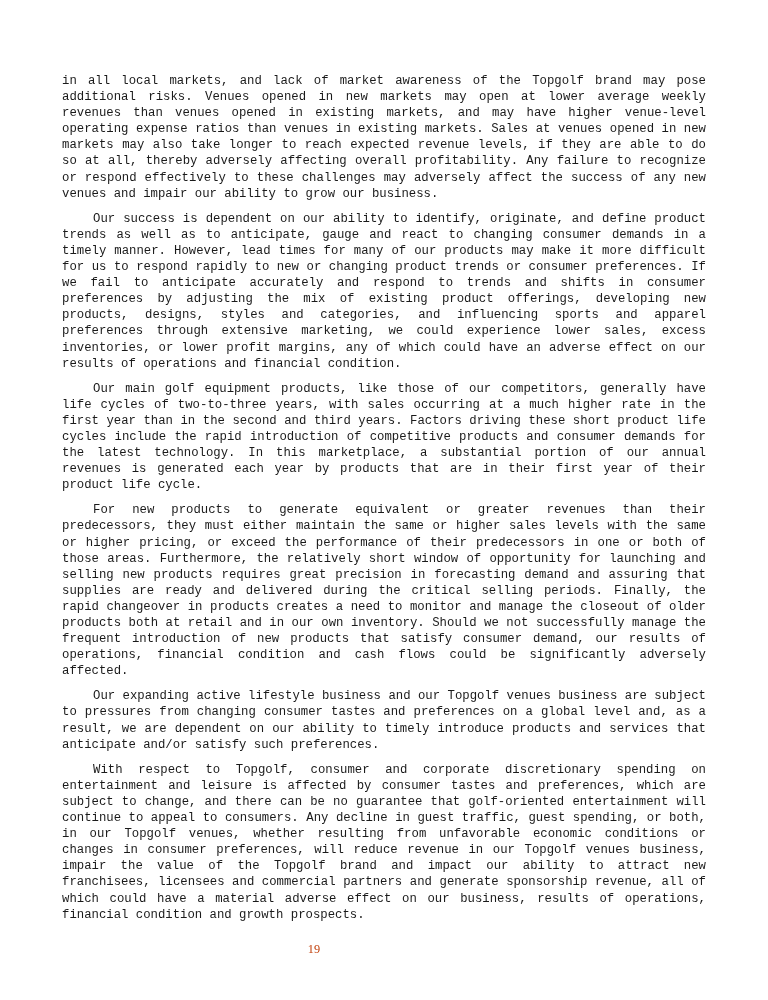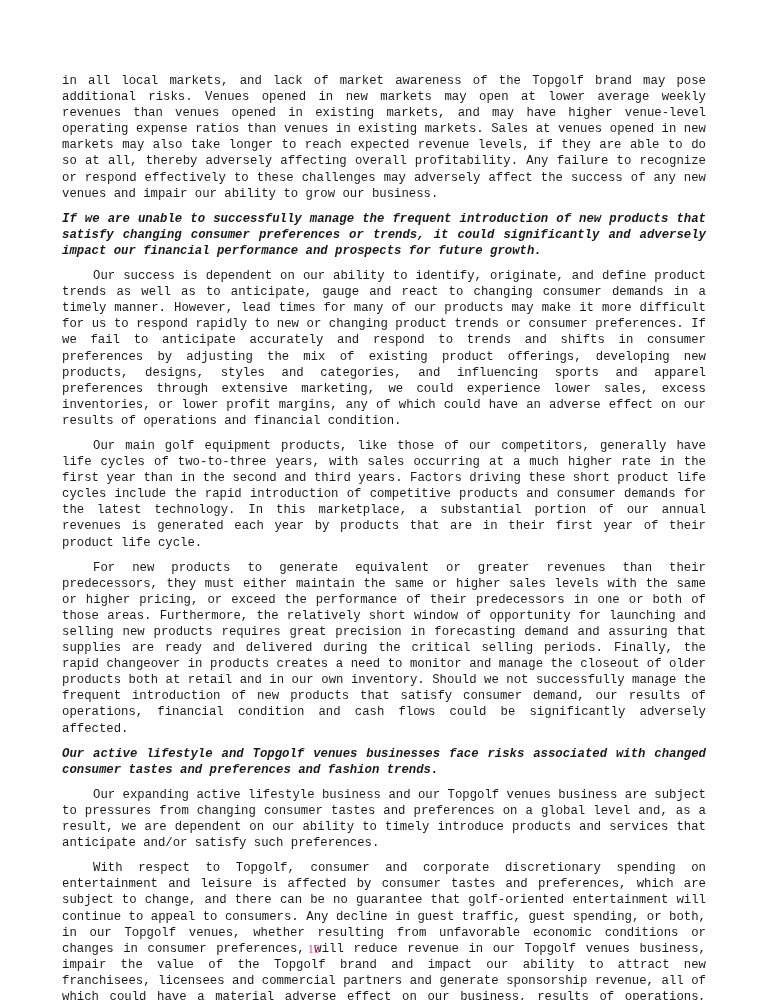--- a/index.html
+++ b/index.html
@@ -18,30 +18,28 @@
   p.body-indent { text-indent: 31px; }
   p.heading { font-weight: bold; font-style: italic; }
   .page-number {
     position: absolute;
     top: 942px;
     left: 0;
     width: 628px;
     text-align: center;
     font-family: "Liberation Serif", serif;
     font-size: 12.3px;
-    color: #ec4899;
+    color: #c2410c;
   }
 </style>
 </head>
 <body>
 
 <div class="page">
   <p class="body">in all local markets, and lack of market awareness of the Topgolf brand may pose additional risks. Venues opened in new markets may open at lower average weekly revenues than venues opened in existing markets, and may have higher venue-level operating expense ratios than venues in existing markets. Sales at venues opened in new markets may also take longer to reach expected revenue levels, if they are able to do so at all, thereby adversely affecting overall profitability. Any failure to recognize or respond effectively to these challenges may adversely affect the success of any new venues and impair our ability to grow our business.</p>
-  <p class="heading">If we are unable to successfully manage the frequent introduction of new products that satisfy changing consumer preferences or trends, it could significantly and adversely impact our financial performance and prospects for future growth.</p>
   <p class="body-indent">Our success is dependent on our ability to identify, originate, and define product trends as well as to anticipate, gauge and react to changing consumer demands in a timely manner. However, lead times for many of our products may make it more difficult for us to respond rapidly to new or changing product trends or consumer preferences. If we fail to anticipate accurately and respond to trends and shifts in consumer preferences by adjusting the mix of existing product offerings, developing new products, designs, styles and categories, and influencing sports and apparel preferences through extensive marketing, we could experience lower sales, excess inventories, or lower profit margins, any of which could have an adverse effect on our results of operations and financial condition.</p>
   <p class="body-indent">Our main golf equipment products, like those of our competitors, generally have life cycles of two-to-three years, with sales occurring at a much higher rate in the first year than in the second and third years. Factors driving these short product life cycles include the rapid introduction of competitive products and consumer demands for the latest technology. In this marketplace, a substantial portion of our annual revenues is generated each year by products that are in their first year of their product life cycle.</p>
   <p class="body-indent">For new products to generate equivalent or greater revenues than their predecessors, they must either maintain the same or higher sales levels with the same or higher pricing, or exceed the performance of their predecessors in one or both of those areas. Furthermore, the relatively short window of opportunity for launching and selling new products requires great precision in forecasting demand and assuring that supplies are ready and delivered during the critical selling periods. Finally, the rapid changeover in products creates a need to monitor and manage the closeout of older products both at retail and in our own inventory. Should we not successfully manage the frequent introduction of new products that satisfy consumer demand, our results of operations, financial condition and cash flows could be significantly adversely affected.</p>
-  <p class="heading">Our active lifestyle and Topgolf venues businesses face risks associated with changed consumer tastes and preferences and fashion trends.</p>
   <p class="body-indent">Our expanding active lifestyle business and our Topgolf venues business are subject to pressures from changing consumer tastes and preferences on a global level and, as a result, we are dependent on our ability to timely introduce products and services that anticipate and/or satisfy such preferences.</p>
   <p class="body-indent">With respect to Topgolf, consumer and corporate discretionary spending on entertainment and leisure is affected by consumer tastes and preferences, which are subject to change, and there can be no guarantee that golf-oriented entertainment will continue to appeal to consumers. Any decline in guest traffic, guest spending, or both, in our Topgolf venues, whether resulting from unfavorable economic conditions or changes in consumer preferences, will reduce revenue in our Topgolf venues business, impair the value of the Topgolf brand and impact our ability to attract new franchisees, licensees and commercial partners and generate sponsorship revenue, all of which could have a material adverse effect on our business, results of operations, financial condition and growth prospects.</p>
 </div>
 
 <div class="page-number">19</div>
 
 </body></html>

